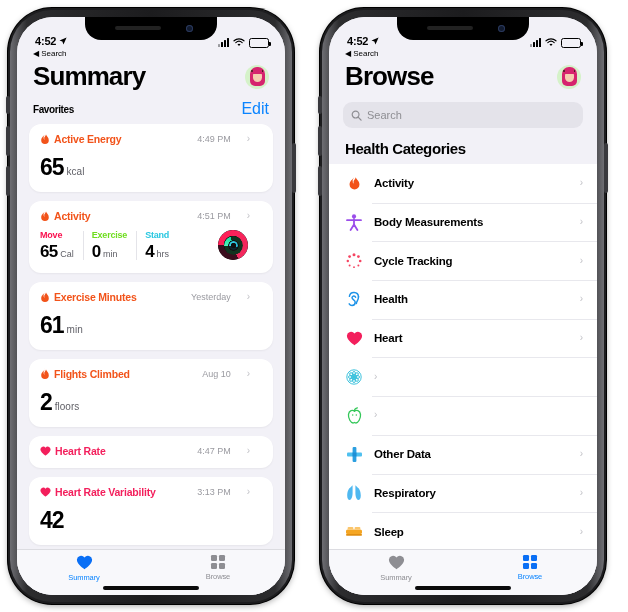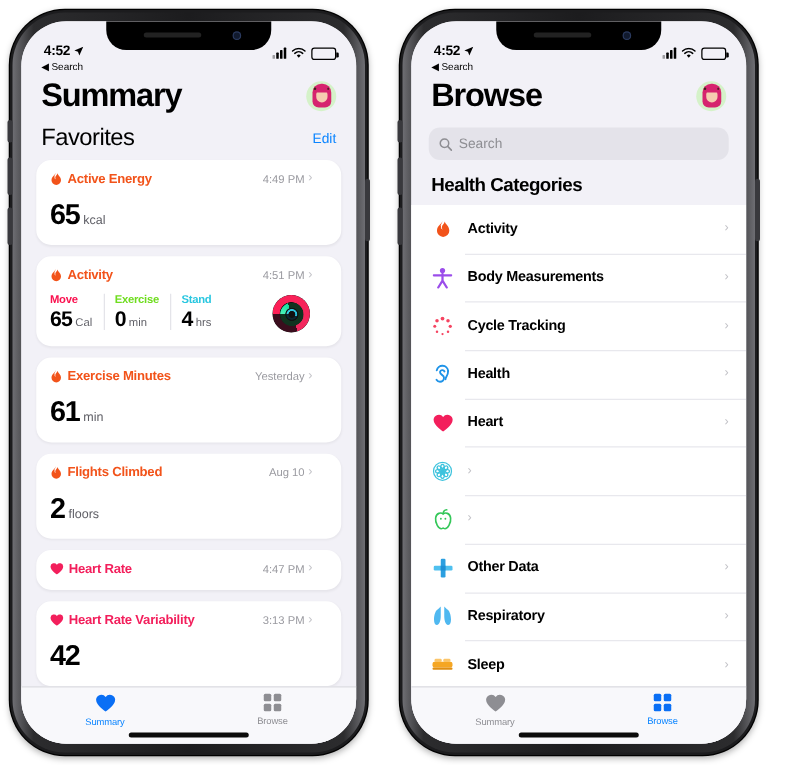--- a/index.html
+++ b/index.html
@@ -120,43 +120,43 @@
   .memoji .eye.l{ left:1.5px; } .memoji .eye.r{ right:1.5px; }
   .memoji .fringe {
     position:absolute; left:2px; top:3px; width:11px; height:4px;
     background:#d6246e; border-radius:5px 5px 2px 2px;
   }
 
   .section-head {
     display:flex; align-items:center; justify-content:space-between;
     padding: 4px 16px 6px 16px;
   }
-  .section-head .h { font-size:19px; font-weight:400; letter-spacing:-.4px; color:#000; }
-  .section-head .edit { font-size:11px; color:#0a84ff; font-weight:400; }
+  .section-head .h { font-size:10px; font-weight:700; letter-spacing:-.4px; color:#000; }
+  .section-head .edit { font-size:16px; color:#0a84ff; font-weight:400; }
 
   
   .cards { padding: 0 12px; }
   .card {
     background:#fff; border-radius:12px;
     padding: 9px 23px 11px 11px; margin-bottom: 9px;
     box-shadow: 0 1px 2px rgba(0,0,0,.05);
   }
   .card-top { display:flex; align-items:center; justify-content:space-between; }
   .card-title { display:flex; align-items:center; gap:4px; font-size:10.5px; font-weight:700; letter-spacing:-.2px; }
-  .card-meta  { display:flex; align-items:center; gap:3px; font-size:9px; color:#9a9aa0; }
+  .card-meta  { display:flex; align-items:center; gap:16px; font-size:9px; color:#9a9aa0; }
   .chev { color:#c3c3c8; font-size:10px; line-height:1; }
   .card-value { margin-top:9px; display:flex; align-items:baseline; gap:3px; }
   .card-value .num { font-size:23px; font-weight:800; letter-spacing:-1px; color:#000; }
   .card-value .unit { font-size:10px; color:#5f5f66; font-weight:400; }
 
   .title-orange { color:#f2531a; }
   .title-red    { color:#f31f5c; }
 
   
-  .activity-body { display:flex; align-items:flex-end; justify-content:space-between; margin-top:8px; }
+  .activity-body { display:flex; justify-content:space-between; margin-top:8px; }
   .rings-stats { display:flex; }
   .stat { padding: 0 9px; position:relative; }
   .stat:first-child { padding-left:0; }
   .stat + .stat::before {
     content:""; position:absolute; left:0; top:1px; bottom:2px; width:1px; background:#e4e4e9;
   }
   .stat .lbl { font-size:9px; font-weight:700; letter-spacing:-.2px; }
   .stat .val { margin-top:2px; display:flex; align-items:baseline; gap:2.5px; }
   .stat .val .n { font-size:17px; font-weight:800; letter-spacing:-.6px; color:#000; }
   .stat .val .u { font-size:9px; color:#5f5f66; }

